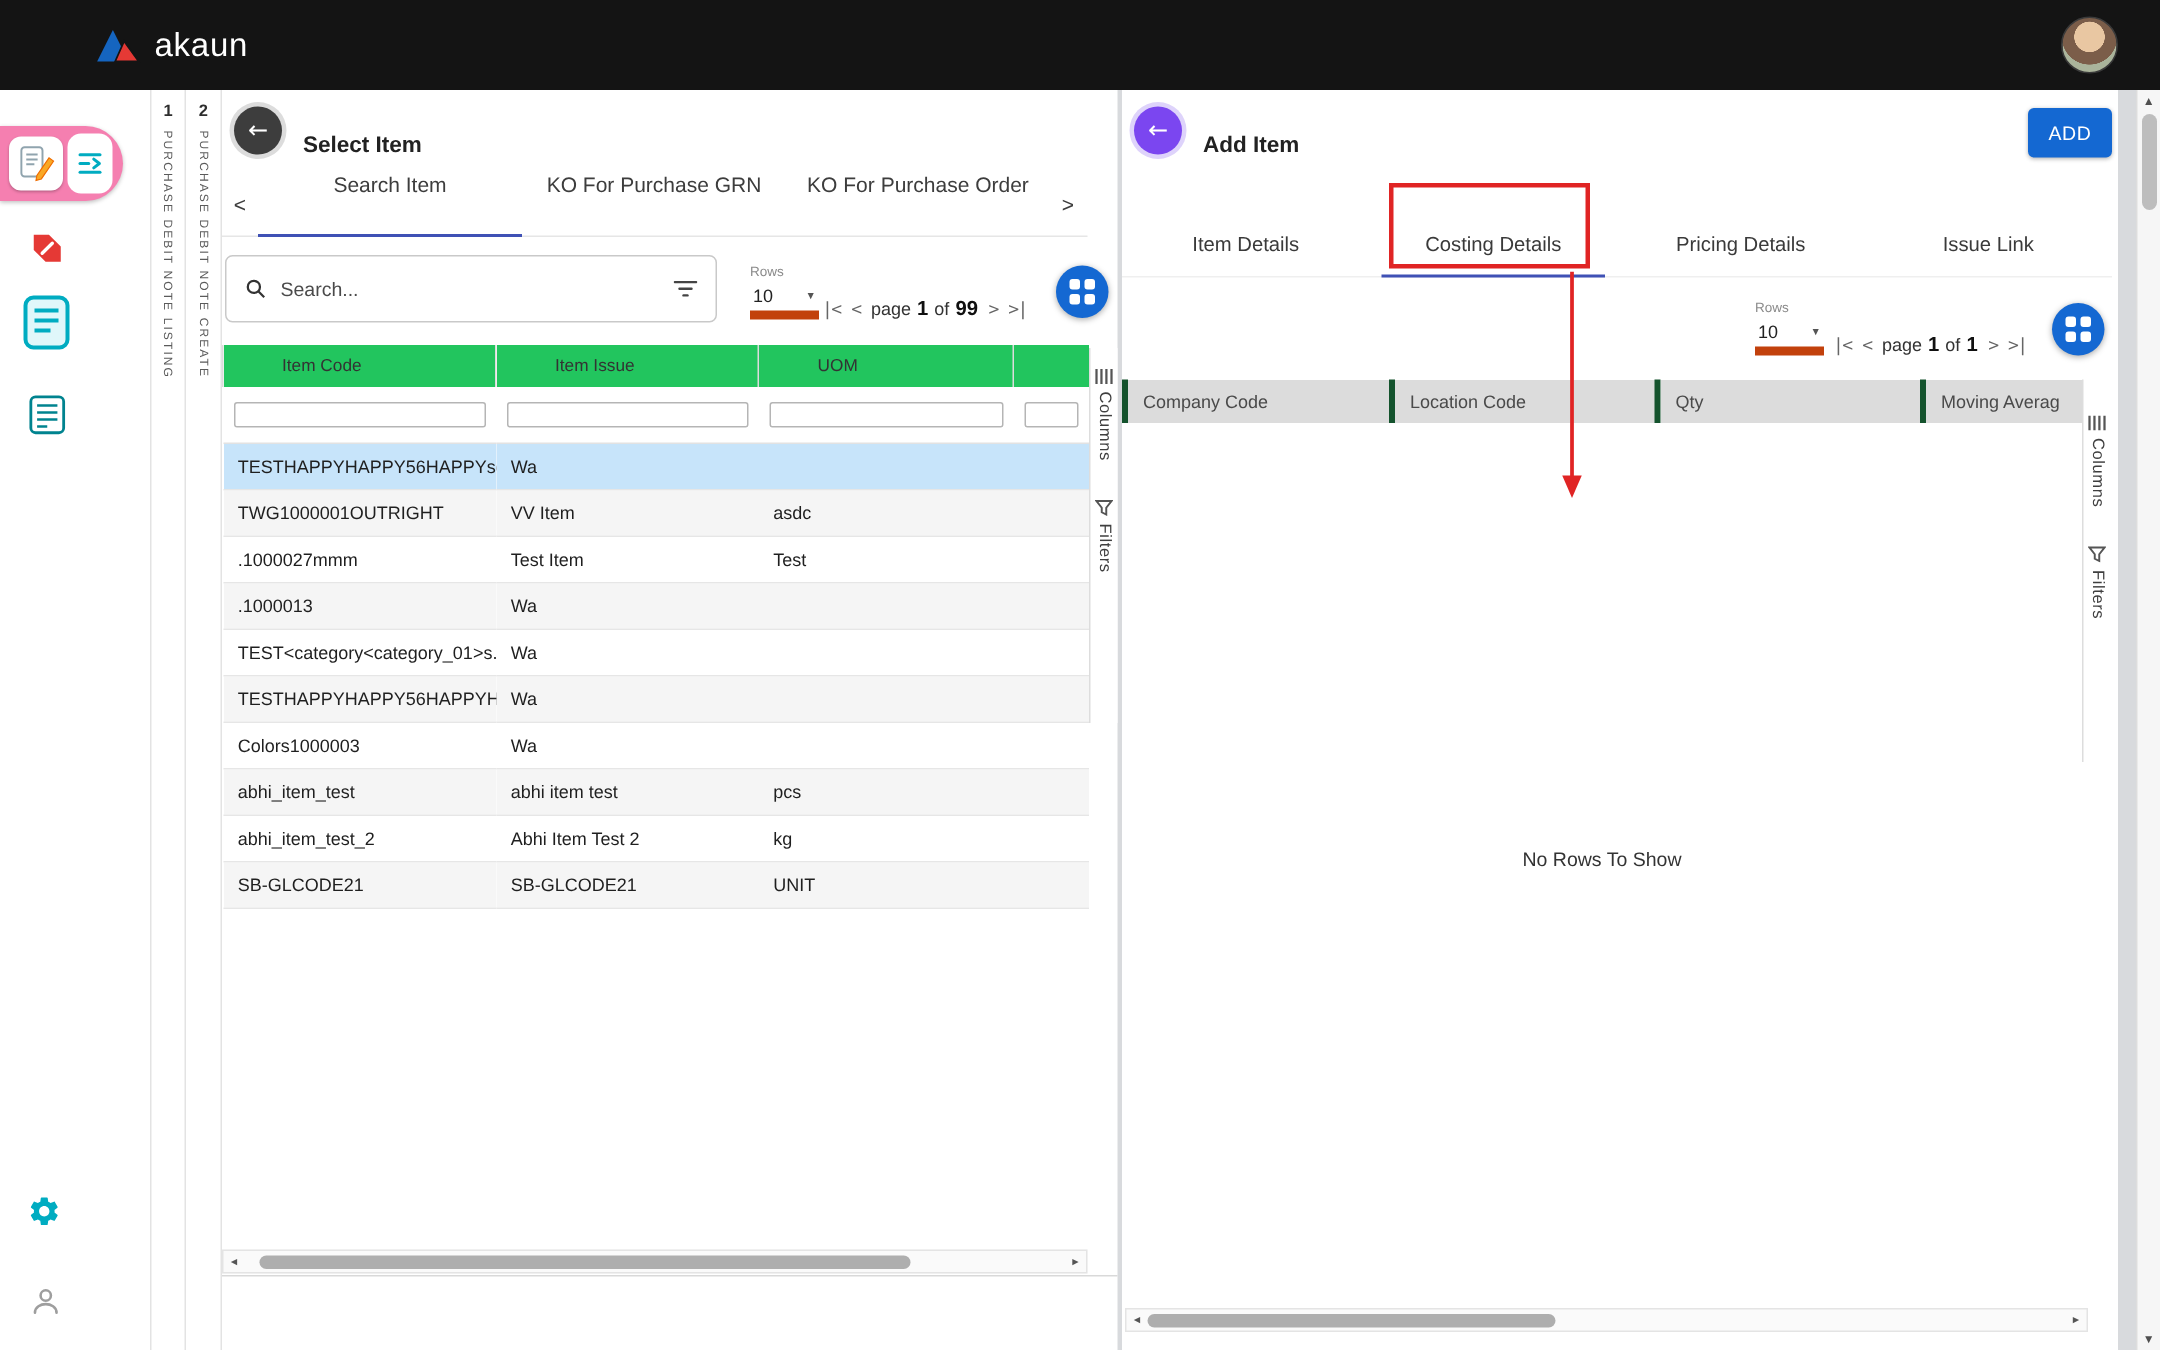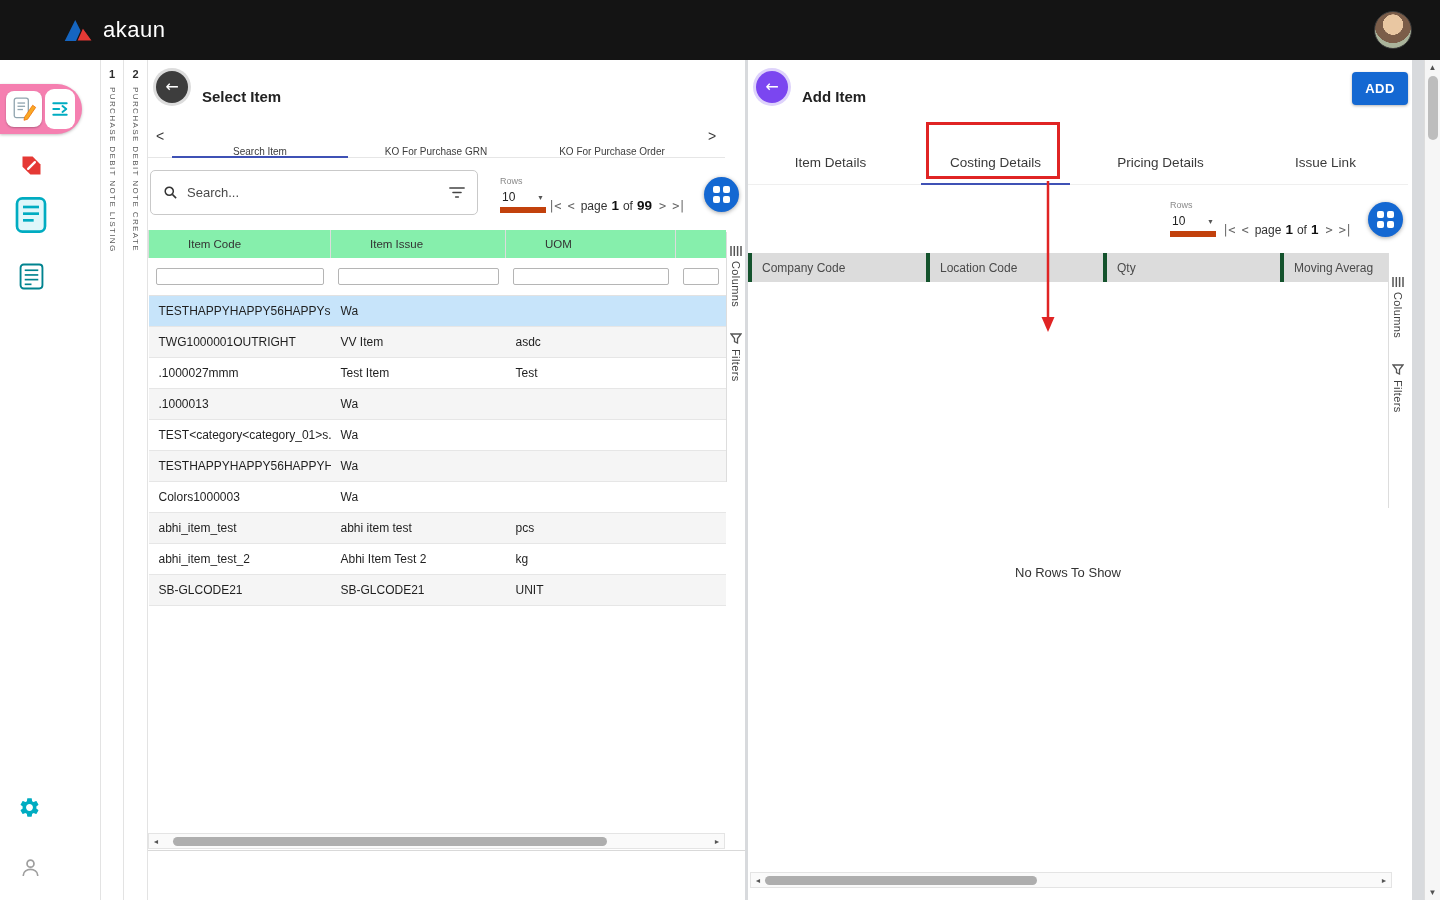--- a/index.html
+++ b/index.html
@@ -50,21 +50,21 @@
               color:#fff; font-size:16px; line-height:1; display:flex; align-items:center; justify-content:center;
               cursor:pointer; font-family:"DejaVu Sans", sans-serif; }
   .back-dark { background:#3d3d3d; box-shadow:0 0 0 3px #dcdcdc; }
   .back-purple { background:#7b46f0; box-shadow:0 0 0 3px #ded3fb; }
   .panel-title { position:absolute; left:54px; top:28px; font-size:15px; color:#222; font-weight:bold; }
 
   
   .tabstrip { position:absolute; left:0; top:55px; width:577px; height:43px; display:flex; align-items:stretch;
               border-bottom:1px solid #e6e6e6; }
   .ts-chev { width:24px; display:flex; align-items:center; justify-content:center; font-size:14px; color:#3c3c3c; cursor:pointer; }
-  .ts-tab { width:176px; display:flex; align-items:flex-end; justify-content:center; font-size:10px; color:#3d3d3d;
+  .ts-tab { width:176px; display:flex; align-items:flex-start; justify-content:center; font-size:14px; color:#3d3d3d;
             position:relative; cursor:pointer; }
   .ts-tab.active::after { content:""; position:absolute; left:0; right:0; bottom:-1px; height:2px; background:#3f51b5; }
 
   
   .searchbox { position:absolute; left:2px; top:110px; width:328px; height:45px; border:1px solid #c9c9c9;
                border-radius:5px; display:flex; align-items:center; padding:0 12px; gap:9px; background:#fff; }
   .searchbox input { flex:1; border:none; outline:none; font-size:13px; color:#333; font-family:inherit; background:transparent; }
   .searchbox input::placeholder { color:#4a4a4a; }
 
   .rows-box { position:absolute; display:flex; flex-direction:column; cursor:pointer; }
@@ -85,39 +85,39 @@
 
   .grid-btn { position:absolute; width:35px; height:35px; border-radius:50%; background:#1468d2; border:none;
               cursor:pointer; display:flex; align-items:center; justify-content:center; box-shadow:0 1px 4px rgba(0,0,0,.35); }
   .panel.left  .grid-btn { left:556px; top:117px; }
   .panel.right .grid-btn { left:620px; top:142px; }
   .grid-ic { display:grid; grid-template-columns:7px 7px; grid-template-rows:7px 7px; gap:2.5px; }
   .grid-ic span { background:#fff; border-radius:2px; }
 
   
   .add-btn { position:absolute; left:604px; top:12px; width:56px; height:33px; background:#1468d2; color:#fff;
-             border:none; border-radius:4px; font-size:13px; font-weight:bold; letter-spacing:.4px; cursor:pointer;
+             border:none; border-radius:4px; font-size:13px; font-weight:normal; letter-spacing:.4px; cursor:pointer;
              box-shadow:0 1px 3px rgba(0,0,0,.3); font-family:inherit; }
 
   
   .tabrow { position:absolute; left:0; top:80px; width:660px; height:45px; display:flex; border-bottom:1px solid #efefef; }
   .rtab { flex:1; display:flex; align-items:center; justify-content:center; font-size:13.5px; color:#3a3a3a;
           position:relative; cursor:pointer; }
   .rtab.active::after { content:""; position:absolute; left:8px; right:8px; bottom:-1px; height:2px; background:#3f51b5; }
 
   
   .anno-rect { position:absolute; left:178px; top:62px; width:134px; height:57px; border:3px solid #e02424; z-index:6; }
   .anno-arrow { position:absolute; left:291px; top:121px; z-index:6; }
 
   
   table.grid { position:absolute; border-collapse:collapse; table-layout:fixed; font-size:12px; }
   .panel.left  table.grid { left:0; top:170px; width:577px; }
   .panel.right table.grid { left:0; top:193px; width:640px; }
   table.grid th { font-weight:normal; text-align:left; padding:0 10px; white-space:nowrap; overflow:hidden; cursor:pointer; }
-  .panel.left  table.grid th { height:28px; background:#86efac; color:#333; font-size:11.5px; border-left:1px solid #dcdcdc;padding-left:39px; }
+  .panel.left  table.grid th { height:28px; background:#22c55e; color:#333; font-size:11.5px; border-left:1px solid #dcdcdc;padding-left:39px; }
   .panel.right table.grid th { height:29px; background:#dcdcdc; color:#4a4a4a; font-size:12px; border-left:4px solid #14532d; }
   table.grid th:first-child { border-left:none; }
   th.num { text-align:right; }
   tr.filter-row td { height:37px; padding:0 7px; border-bottom:1px solid #e2e2e2; background:#fff; }
   .filter-input { width:100%; height:17px; border:1px solid #b5b5b5; border-radius:2px; outline:none; padding:0 4px;
                   font-size:11px; font-family:inherit; }
   tbody.rows td { height:31px; padding:0 10px; border-bottom:1px solid #e6e6e6; color:#1f1f1f;
                   white-space:nowrap; overflow:hidden; }
   tbody.rows tr { cursor:pointer; }
   tbody.rows tr:nth-of-type(even) { background:#f5f5f5; }

